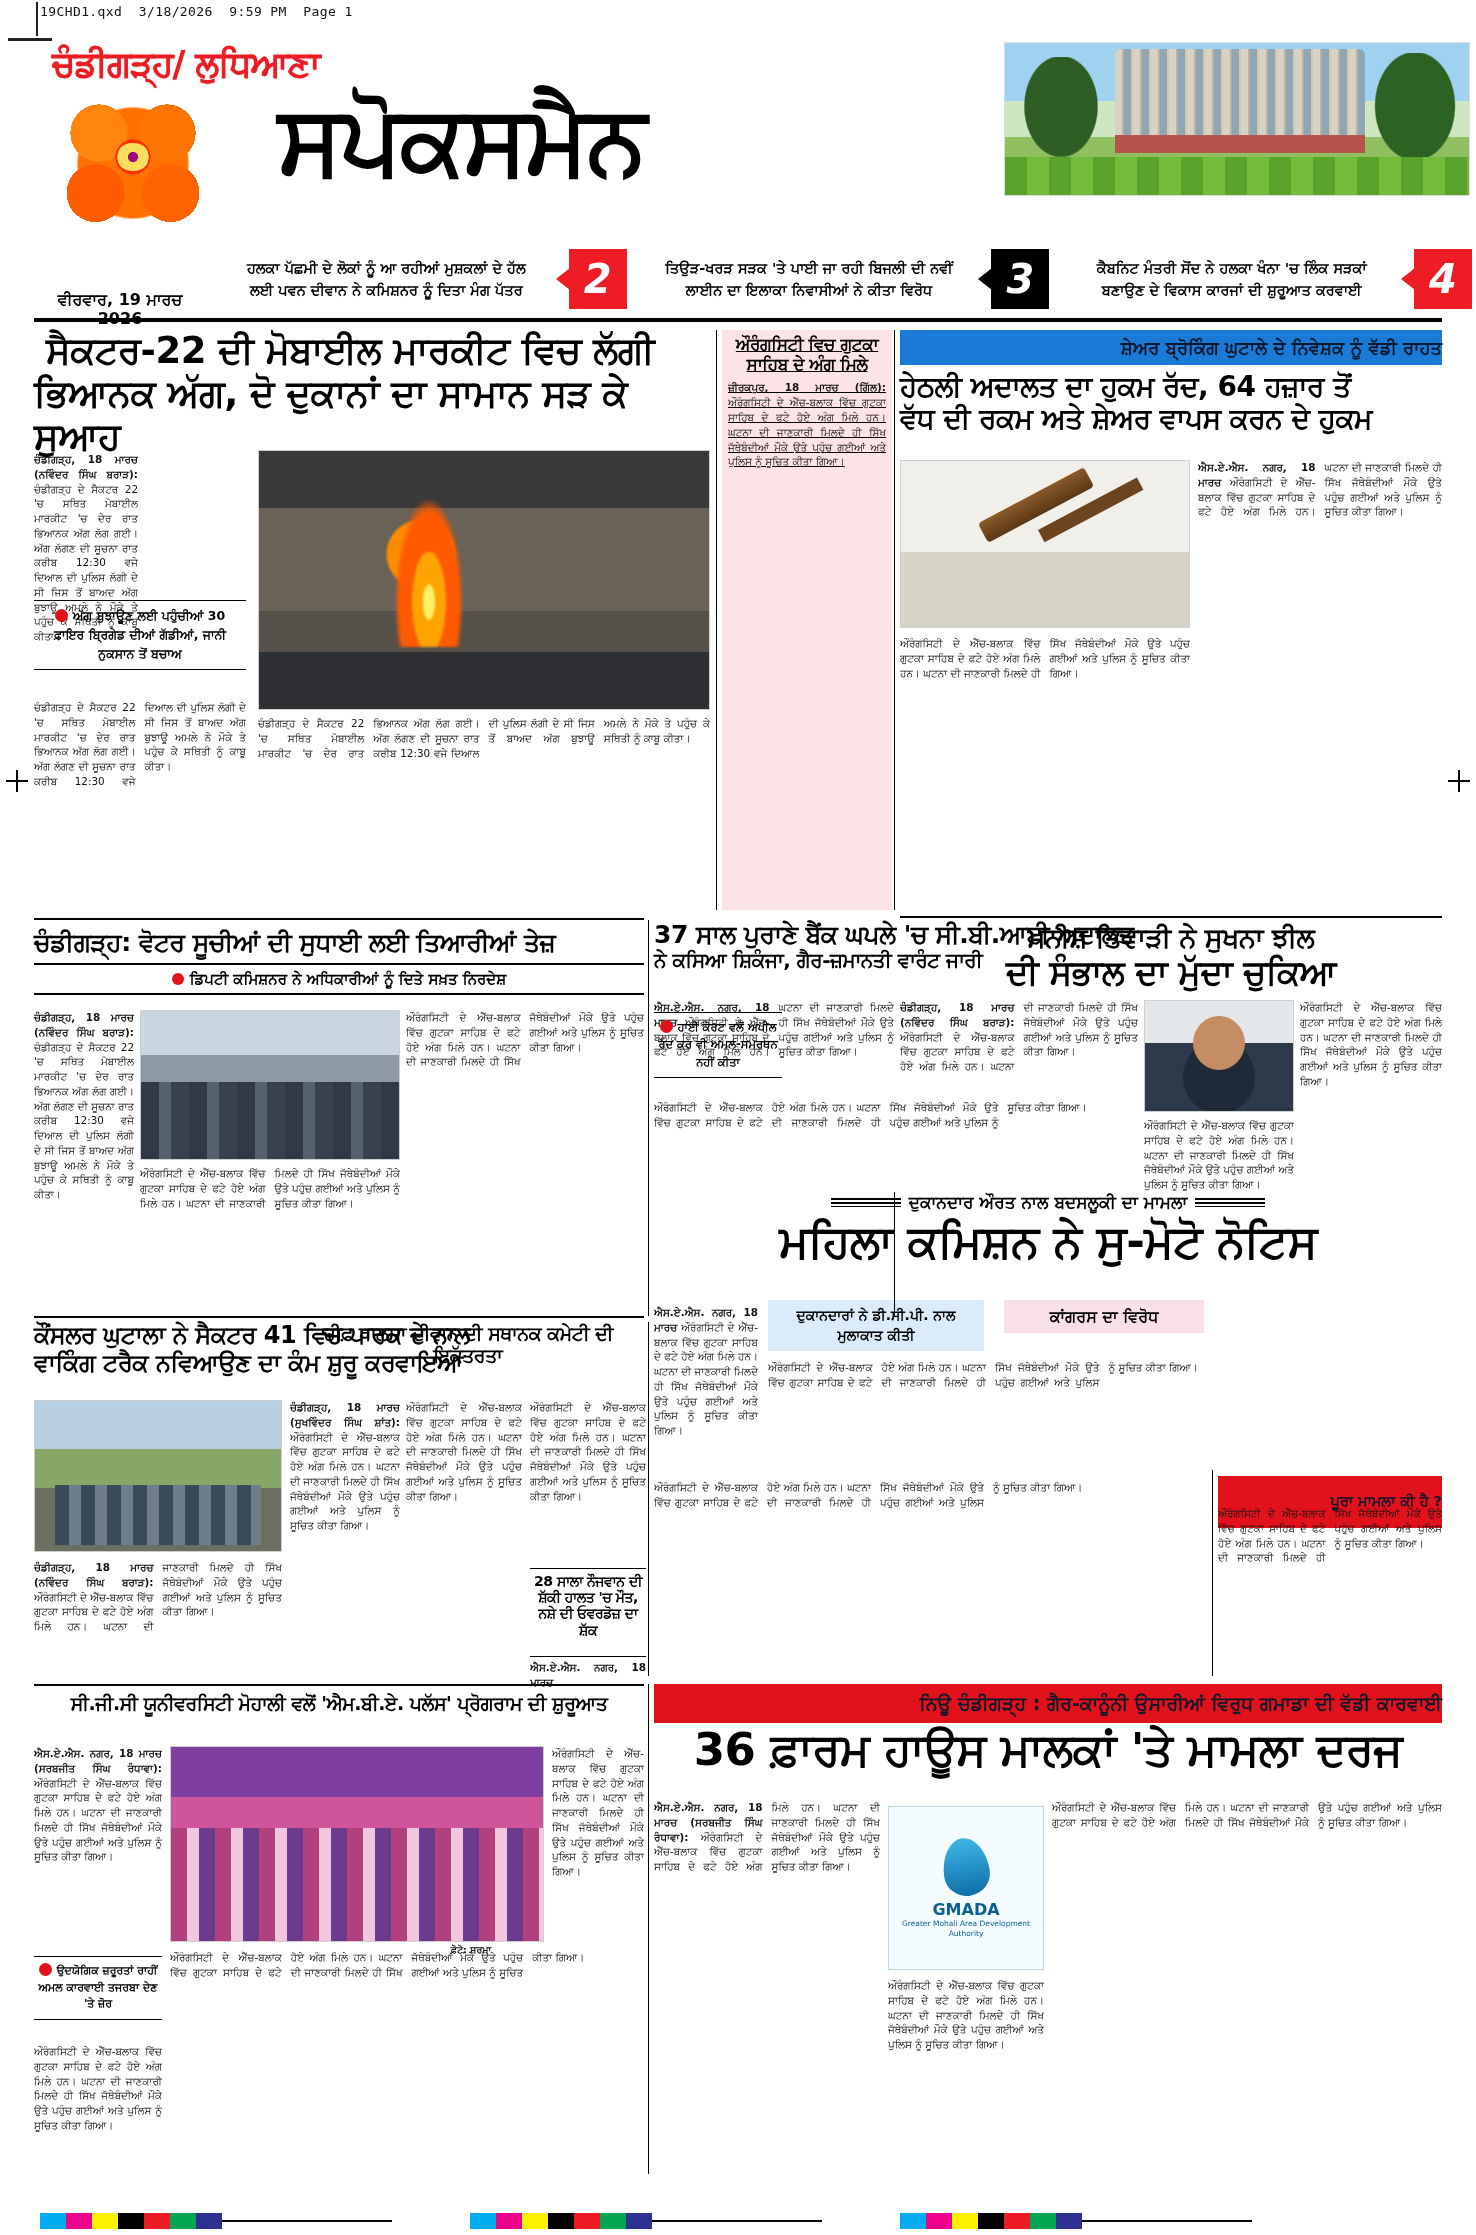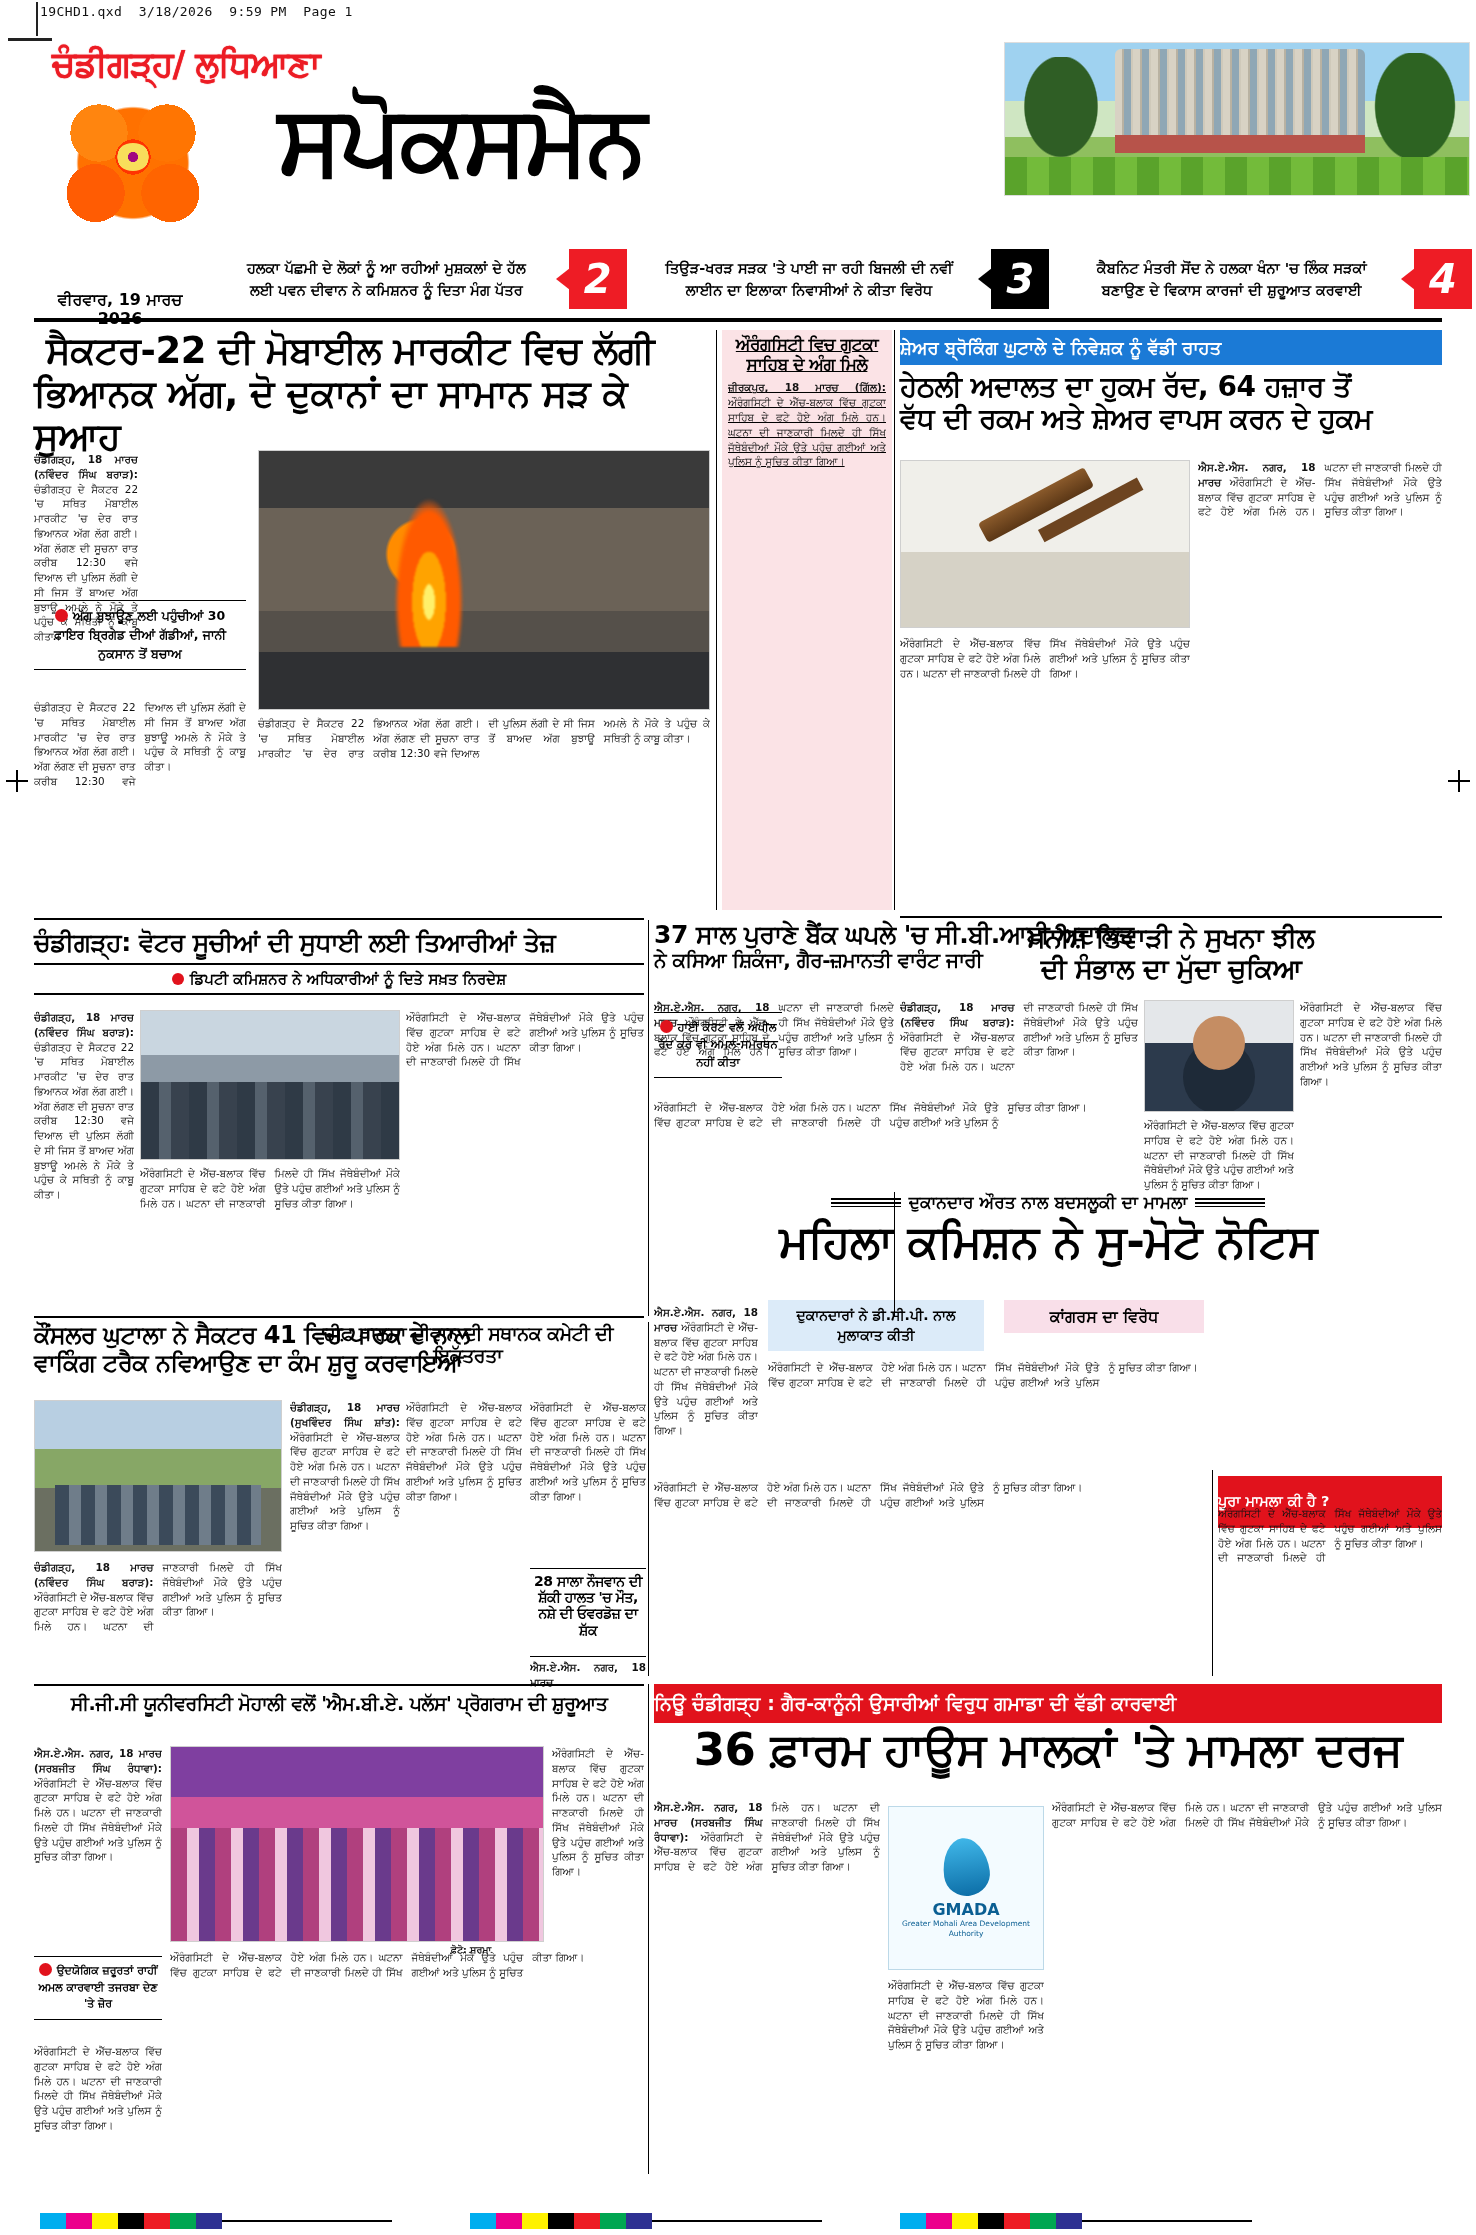--- a/index.html
+++ b/index.html
@@ -96,21 +96,21 @@
   .teaser-num.red:before{ color:#ee1c25; }
   .teaser-num.black:before{ color:#000; }
 
   .rule-thick { position:absolute; left:34px; width:1408px; background:#000; }
 
   
   .hl {
     font-weight:bold; color:#000; line-height:1.16; letter-spacing:-0.5px;
   }
   .banner {
-    color:#ffffff; font-weight:bold; text-align:left; line-height:1.5;
+    color:#0f172a; font-weight:bold; text-align:right; line-height:1.5;
   }
   .banner.blue { background:#1b7ad6; }
   .banner.red  { background:#e1121c; }
   .kicker-line{ display:flex; align-items:center; gap:8px; justify-content:center; }
   .kicker-line .bars{ flex:0 0 70px; height:9px;
     background:repeating-linear-gradient(#000 0 2px,#fff 2px 4px); }
   .kicker-txt{ font-weight:bold; font-size:17px; white-space:nowrap; }
 
   .body-col {
     font-size:10.4px; line-height:1.42; text-align:justify; color:#111;
@@ -356,21 +356,21 @@
   <div class="box bullet-note" style="left:654px; top:1012px; width:128px; font-size:11.5px;">
     <span class="dot"></span><span>ਹਾਈ ਕੋਰਟ ਵਲੋਂ ਅਪੀਲ ਰੱਦ ਕਰ ਵੀ ਅਮਲ-ਸਮਰਥਨ ਨਹੀਂ ਕੀਤਾ</span>
   </div>
 
   <div class="box body-col" style="left:654px; top:1100px; width:580px; height:215px; column-count:5;">
     <span>ਔਰੰਗਸਿਟੀ ਦੇ ਐੱਚ-ਬਲਾਕ ਵਿੱਚ ਗੁਟਕਾ ਸਾਹਿਬ ਦੇ ਫਟੇ ਹੋਏ ਅੰਗ ਮਿਲੇ ਹਨ। ਘਟਨਾ ਦੀ ਜਾਣਕਾਰੀ ਮਿਲਦੇ ਹੀ ਸਿੱਖ ਜੱਥੇਬੰਦੀਆਂ ਮੌਕੇ ਉਤੇ ਪਹੁੰਚ ਗਈਆਂ ਅਤੇ ਪੁਲਿਸ ਨੂੰ ਸੂਚਿਤ ਕੀਤਾ ਗਿਆ।</span>
   </div>
 
   <div class="box" style="left:900px; top:922px; width:542px;">
     <div class="hl" style="font-size:27px; text-align:center;">ਮਨੀਸ਼ ਤਿਵਾੜੀ ਨੇ ਸੁਖਨਾ ਝੀਲ</div>
-    <div class="hl" style="font-size:27px; text-align:center;">ਦੀ ਸੰਭਾਲ ਦਾ ਮੁੱਦਾ ਚੁਕਿਆ</div>
+    <div class="hl" style="font-size:34px; text-align:center;">ਦੀ ਸੰਭਾਲ ਦਾ ਮੁੱਦਾ ਚੁਕਿਆ</div>
   </div>
 
   <div class="photo ph-portrait" style="left:1144px; top:1000px; width:150px; height:112px;"></div>
 
   <div class="box body-col" style="left:900px; top:1000px; width:238px; height:310px; column-count:2;">
     <span class="dateline-in">ਚੰਡੀਗੜ੍ਹ, 18 ਮਾਰਚ (ਨਵਿੰਦਰ ਸਿੰਘ ਬਰਾੜ):</span>
     <span>ਔਰੰਗਸਿਟੀ ਦੇ ਐੱਚ-ਬਲਾਕ ਵਿੱਚ ਗੁਟਕਾ ਸਾਹਿਬ ਦੇ ਫਟੇ ਹੋਏ ਅੰਗ ਮਿਲੇ ਹਨ। ਘਟਨਾ ਦੀ ਜਾਣਕਾਰੀ ਮਿਲਦੇ ਹੀ ਸਿੱਖ ਜੱਥੇਬੰਦੀਆਂ ਮੌਕੇ ਉਤੇ ਪਹੁੰਚ ਗਈਆਂ ਅਤੇ ਪੁਲਿਸ ਨੂੰ ਸੂਚਿਤ ਕੀਤਾ ਗਿਆ।</span>
   </div>
 
   <div class="box body-col" style="left:1300px; top:1000px; width:142px; height:310px;">

